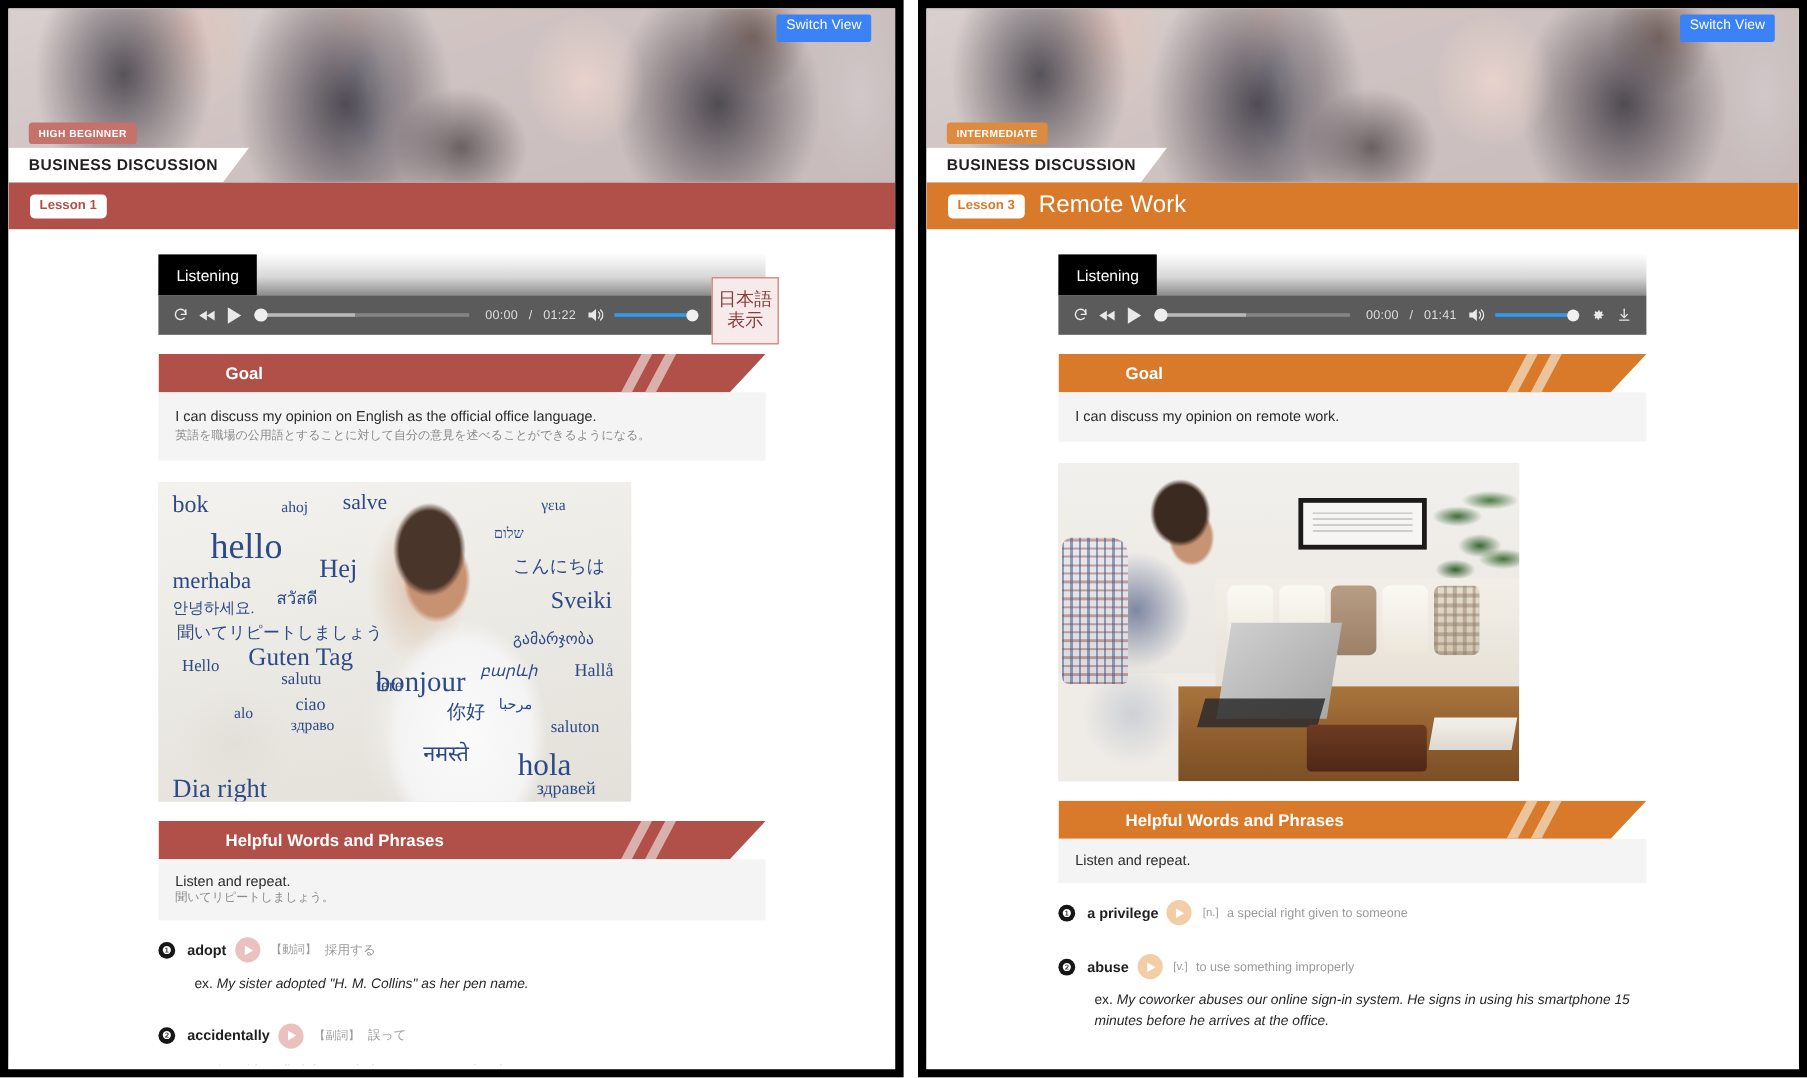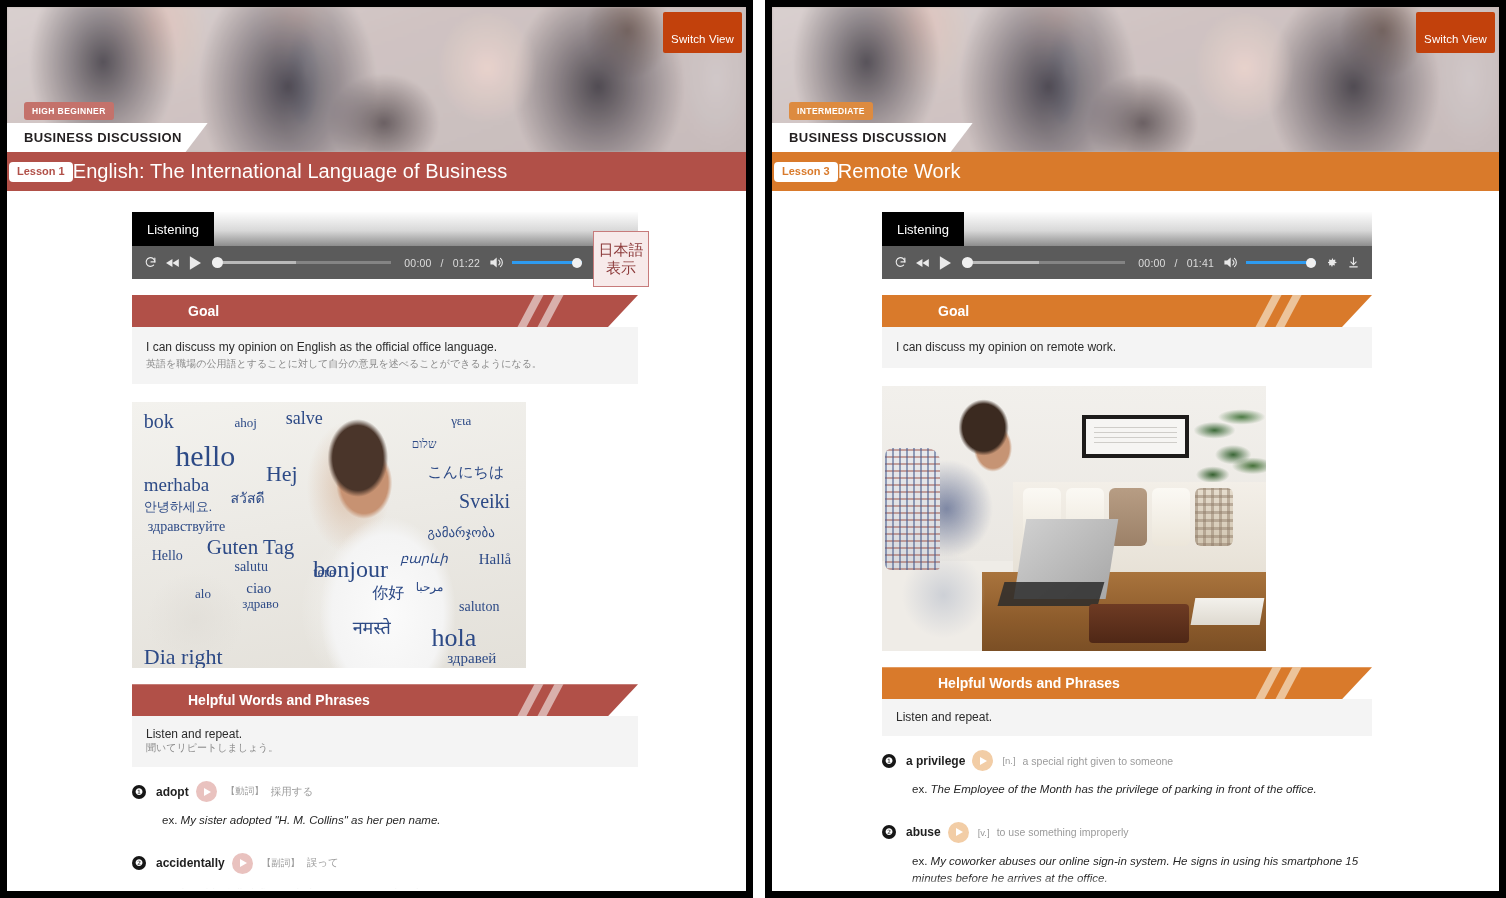--- a/index.html
+++ b/index.html
@@ -66,26 +66,26 @@
     filter: blur(1px) saturate(.85);
   }
   .hero-tint {
     position: absolute; inset: 0;
     background: rgba(255,255,255,0.10);
   }
 
   
   .switch-view {
     position: absolute;
-    top: 5px; right: 4px;
-    background: #c2410c;
+    top: 5px; right: 20px;
+    background: #3b82f6;
     color: #ffffff;
     font-size: 11.5px;
     line-height: 1;
-    padding: 22px 8px 7px 8px;
+    padding: 4px 8px 7px 8px;
     border-radius: 2px;
     letter-spacing: .1px;
     z-index: 30;
     cursor: pointer;
   }
 
   
   .level-badge {
     position: absolute;
     left: 17px;
@@ -115,21 +115,22 @@
     letter-spacing: .35px;
     z-index: 20;
     clip-path: polygon(0 0, 100% 0, calc(100% - 22px) 100%, 0 100%);
   }
 
   
   .lesson-bar {
     height: 39px;
     display: flex;
     align-items: center;
-    padding-left: 2px;
+    padding-left: 18px;
+    gap: 12px;
   }
   .lesson-chip {
     background: #ffffff;
     border-radius: 4px;
     font-size: 11px;
     font-weight: bold;
     padding: 4px 8px 5px 8px;
     line-height: 1;
   }
   .lesson-title {
@@ -492,21 +493,20 @@
         <div class="hero-photo"></div>
         <div class="hero-tint"></div>
 
         <div class="switch-view">Switch View</div>
         <div class="level-badge" id="lvl0" style="background: rgb(196, 114, 107);">HIGH BEGINNER</div>
         <div class="category-ribbon">BUSINESS DISCUSSION</div>
       </div>
 
       <div class="lesson-bar" id="lb0" style="background: rgb(177, 80, 72);">
         <span class="lesson-chip" id="lc0" style="color: rgb(177, 80, 72);">Lesson 1</span>
-        <span class="lesson-title">English: The International Language of Business</span>
       </div>
 
       <div class="body-wrap">
         <div class="content-col">
 
           <div class="player">
             <div class="player-tabrow">
               <div class="player-tab">Listening</div>
             </div>
             <div class="player-controls">
@@ -582,21 +582,21 @@
                 <span class="wc-word" style="left: 39%; top: 2%; font-size: 18px;">salve</span>
                 <span class="wc-word" style="left: 81%; top: 4%; font-size: 13px;">γειa</span>
                 <span class="wc-word" style="left: 71%; top: 13%; font-size: 12px;">שלום</span>
                 <span class="wc-word" style="left: 11%; top: 14%; font-size: 30px;">hello</span>
                 <span class="wc-word" style="left: 34%; top: 22%; font-size: 22px;">Hej</span>
                 <span class="wc-word" style="left: 75%; top: 23%; font-size: 15px;">こんにちは</span>
                 <span class="wc-word" style="left: 3%; top: 27%; font-size: 19px;">merhaba</span>
                 <span class="wc-word" style="left: 25%; top: 32%; font-size: 14px;">สวัสดี</span>
                 <span class="wc-word" style="left: 83%; top: 33%; font-size: 20px;">Sveiki</span>
                 <span class="wc-word" style="left: 3%; top: 36%; font-size: 13px;">안녕하세요.</span>
-                <span class="wc-word" style="left: 4%; top: 44%; font-size: 14px;">здравствуйте</span>
+                <span class="wc-word" style="left: 4%; top: 44%; font-size: 14px;">聞いてリピートしましょう</span>
                 <span class="wc-word" style="left: 75%; top: 46%; font-size: 13px;">გამარჯობა</span>
                 <span class="wc-word" style="left: 19%; top: 50%; font-size: 21px;">Guten Tag</span>
                 <span class="wc-word" style="left: 46%; top: 49%; font-size: 15px; margin-top: 31px;">tere</span>
                 <span class="wc-word" style="left: 68%; top: 56%; font-size: 13px; font-style: italic;">բարևի</span>
                 <span class="wc-word" style="left: 88%; top: 56%; font-size: 15px;">Hallå</span>
                 <span class="wc-word" style="left: 5%; top: 55%; font-size: 14px;">Hello</span>
                 <span class="wc-word" style="left: 26%; top: 59%; font-size: 14px;">salutu</span>
                 <span class="wc-word" style="left: 46%; top: 58%; font-size: 24px;">bonjour</span>
                 <span class="wc-word" style="left: 16%; top: 69%; font-size: 13px;">alo</span>
                 <span class="wc-word" style="left: 29%; top: 67%; font-size: 15px;">ciao</span>
@@ -778,21 +778,20 @@
               <div class="word-item">
                 <div class="word-head">
                   <span class="word-num">❶</span>
                   <span class="word-term">a privilege</span>
                   <span class="word-play" style="background: rgb(242, 205, 166);">
                     <span class="tri"></span>
                   </span>
                   <span class="word-pos">[n.]</span>
                   <span class="word-def">a special right given to someone</span>
                 </div>
-                <div class="word-ex"><span class="lbl">ex. </span><span class="sent">The Employee of the Month has the privilege of parking in front of the office.</span></div>
               </div>
               <div class="word-item">
                 <div class="word-head">
                   <span class="word-num">❷</span>
                   <span class="word-term">abuse</span>
                   <span class="word-play" style="background: rgb(242, 205, 166);">
                     <span class="tri"></span>
                   </span>
                   <span class="word-pos">[v.]</span>
                   <span class="word-def">to use something improperly</span>

